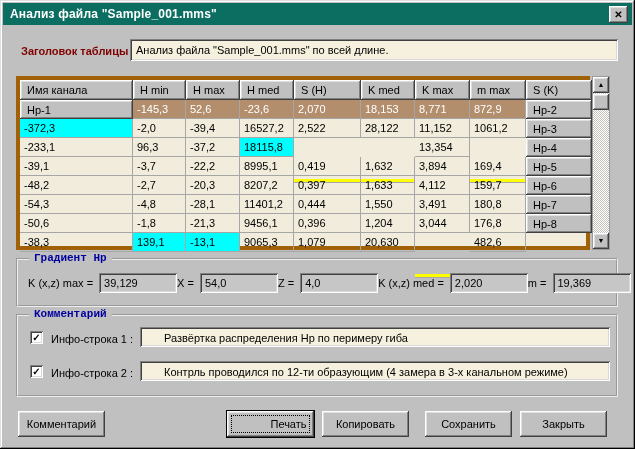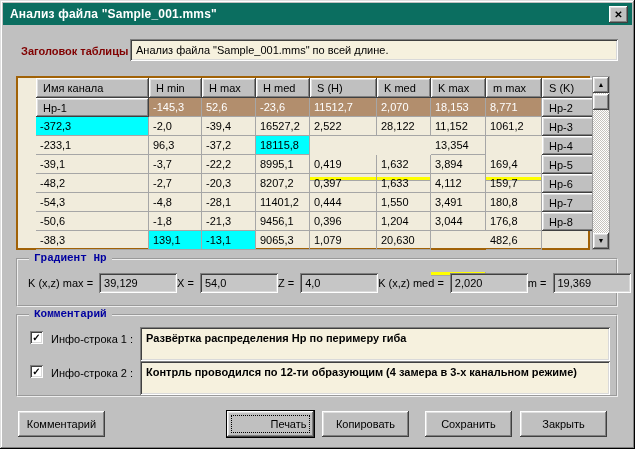--- a/index.html
+++ b/index.html
@@ -29,25 +29,24 @@
   .sunken {
     background:var(--field-cream,#f6f1de);
     box-shadow: inset 1px 1px #808080, inset -1px -1px #fff, inset 2px 2px #404040, inset -2px -2px #d9d9d9;
   }
   .title-field { position:absolute; left:130px; top:39px; width:488px; height:22px; padding:5px 0 0 6px; white-space:nowrap; overflow:hidden; }
 
   
   .table-wrap { position:absolute; left:16px; top:76px; width:596px; height:174px; }
   .grid {
     position:absolute; left:0; top:0; width:574px; height:174px;
-    border:2px solid #a16207; background:var(--table-bg,#f1ecdc);
+    border:4px solid #a16207; background:var(--table-bg,#f1ecdc);
     display:grid;
     grid-template-columns:113px 53px 54px 54px 67px 54px 55px 56px 66px;
     grid-template-rows:20px repeat(8, 19px);
-    padding-left:18px;
   }
   .th, .rowname {
     background:var(--dialog-bg,#c0c0c0);
     box-shadow: inset -1px -1px #404040, inset 1px 1px #fff, inset -2px -2px #808080, inset 2px 2px #dfdfdf;
     padding:4px 0 0 7px; overflow:hidden; white-space:nowrap;
   }
   .td { border-right:1px solid #a6a6a6; border-bottom:1px solid #a6a6a6; padding:3px 0 0 4px; overflow:hidden; white-space:nowrap; }
   .td.brown { background:var(--row-brown,#b28e6d); color:#fff; }
   .td.cyan { background:var(--highlight-cyan,#00ffff); color:#000; }
   .td.yellow { background:var(--highlight-yellow,#ffff00); color:#000;margin-top:41px; }
@@ -82,21 +81,21 @@
 
   .comment-box { top:314px; height:83px; }
   .cline { position:absolute; left:10px; right:6px; height:22px; }
   .cline.l1 { top:11px; } .cline.l2 { top:45px; }
   .checkbox {
     position:absolute; left:2px; top:4px; width:13px; height:13px; background:#fff;
     box-shadow: inset 1px 1px #808080, inset -1px -1px #fff, inset 2px 2px #404040, inset -2px -2px #d9d9d9;
     text-align:center; font-size:10px; font-weight:bold; line-height:13px; color:#000;
   }
   .clabel { position:absolute; left:23px; top:6px; white-space:nowrap; }
-  .cfield { position:absolute; left:112px; right:0; top:0; height:34px; padding:5px 0 0 6px; white-space:nowrap; overflow:hidden;font-weight:bold; }
+  .cfield { position:absolute; left:112px; right:0; top:0; height:20px; padding:5px 0 0 24px; white-space:nowrap; overflow:hidden; }
 
   
   .btn {
     position:absolute; top:411px; width:87px; height:26px; background:var(--dialog-bg,#c0c0c0);
     box-shadow: inset -1px -1px #404040, inset 1px 1px #fff, inset -2px -2px #808080, inset 2px 2px #dfdfdf;
     text-align:center; padding-top:7px; cursor:default; white-space:nowrap;
   }
   .btn.default {
     box-shadow: 0 0 0 1px #000, inset -1px -1px #404040, inset 1px 1px #fff, inset -2px -2px #808080, inset 2px 2px #dfdfdf;
     padding-left: 36px;
@@ -126,24 +125,24 @@
         <div class="th">H med</div>
         <div class="th">S (H)</div>
         <div class="th">K med</div>
         <div class="th">K max</div>
         <div class="th">m max</div>
         <div class="th">S (K)</div>
         <div class="rowname">Нр-1</div>
         <div class="td brown">-145,3</div>
         <div class="td brown">52,6</div>
         <div class="td brown">-23,6</div>
-        <div class="td brown">11512,7</div>
         <div class="td brown">2,070</div>
         <div class="td brown">18,153</div>
         <div class="td brown">8,771</div>
+        <div class="td brown">872,9</div>
         <div class="rowname">Нр-2</div>
         <div class="td cyan">-372,3</div>
         <div class="td">-2,0</div>
         <div class="td">-39,4</div>
         <div class="td">16527,2</div>
         <div class="td">2,522</div>
         <div class="td">28,122</div>
         <div class="td">11,152</div>
         <div class="td">1061,2</div>
         <div class="rowname">Нр-3</div>

